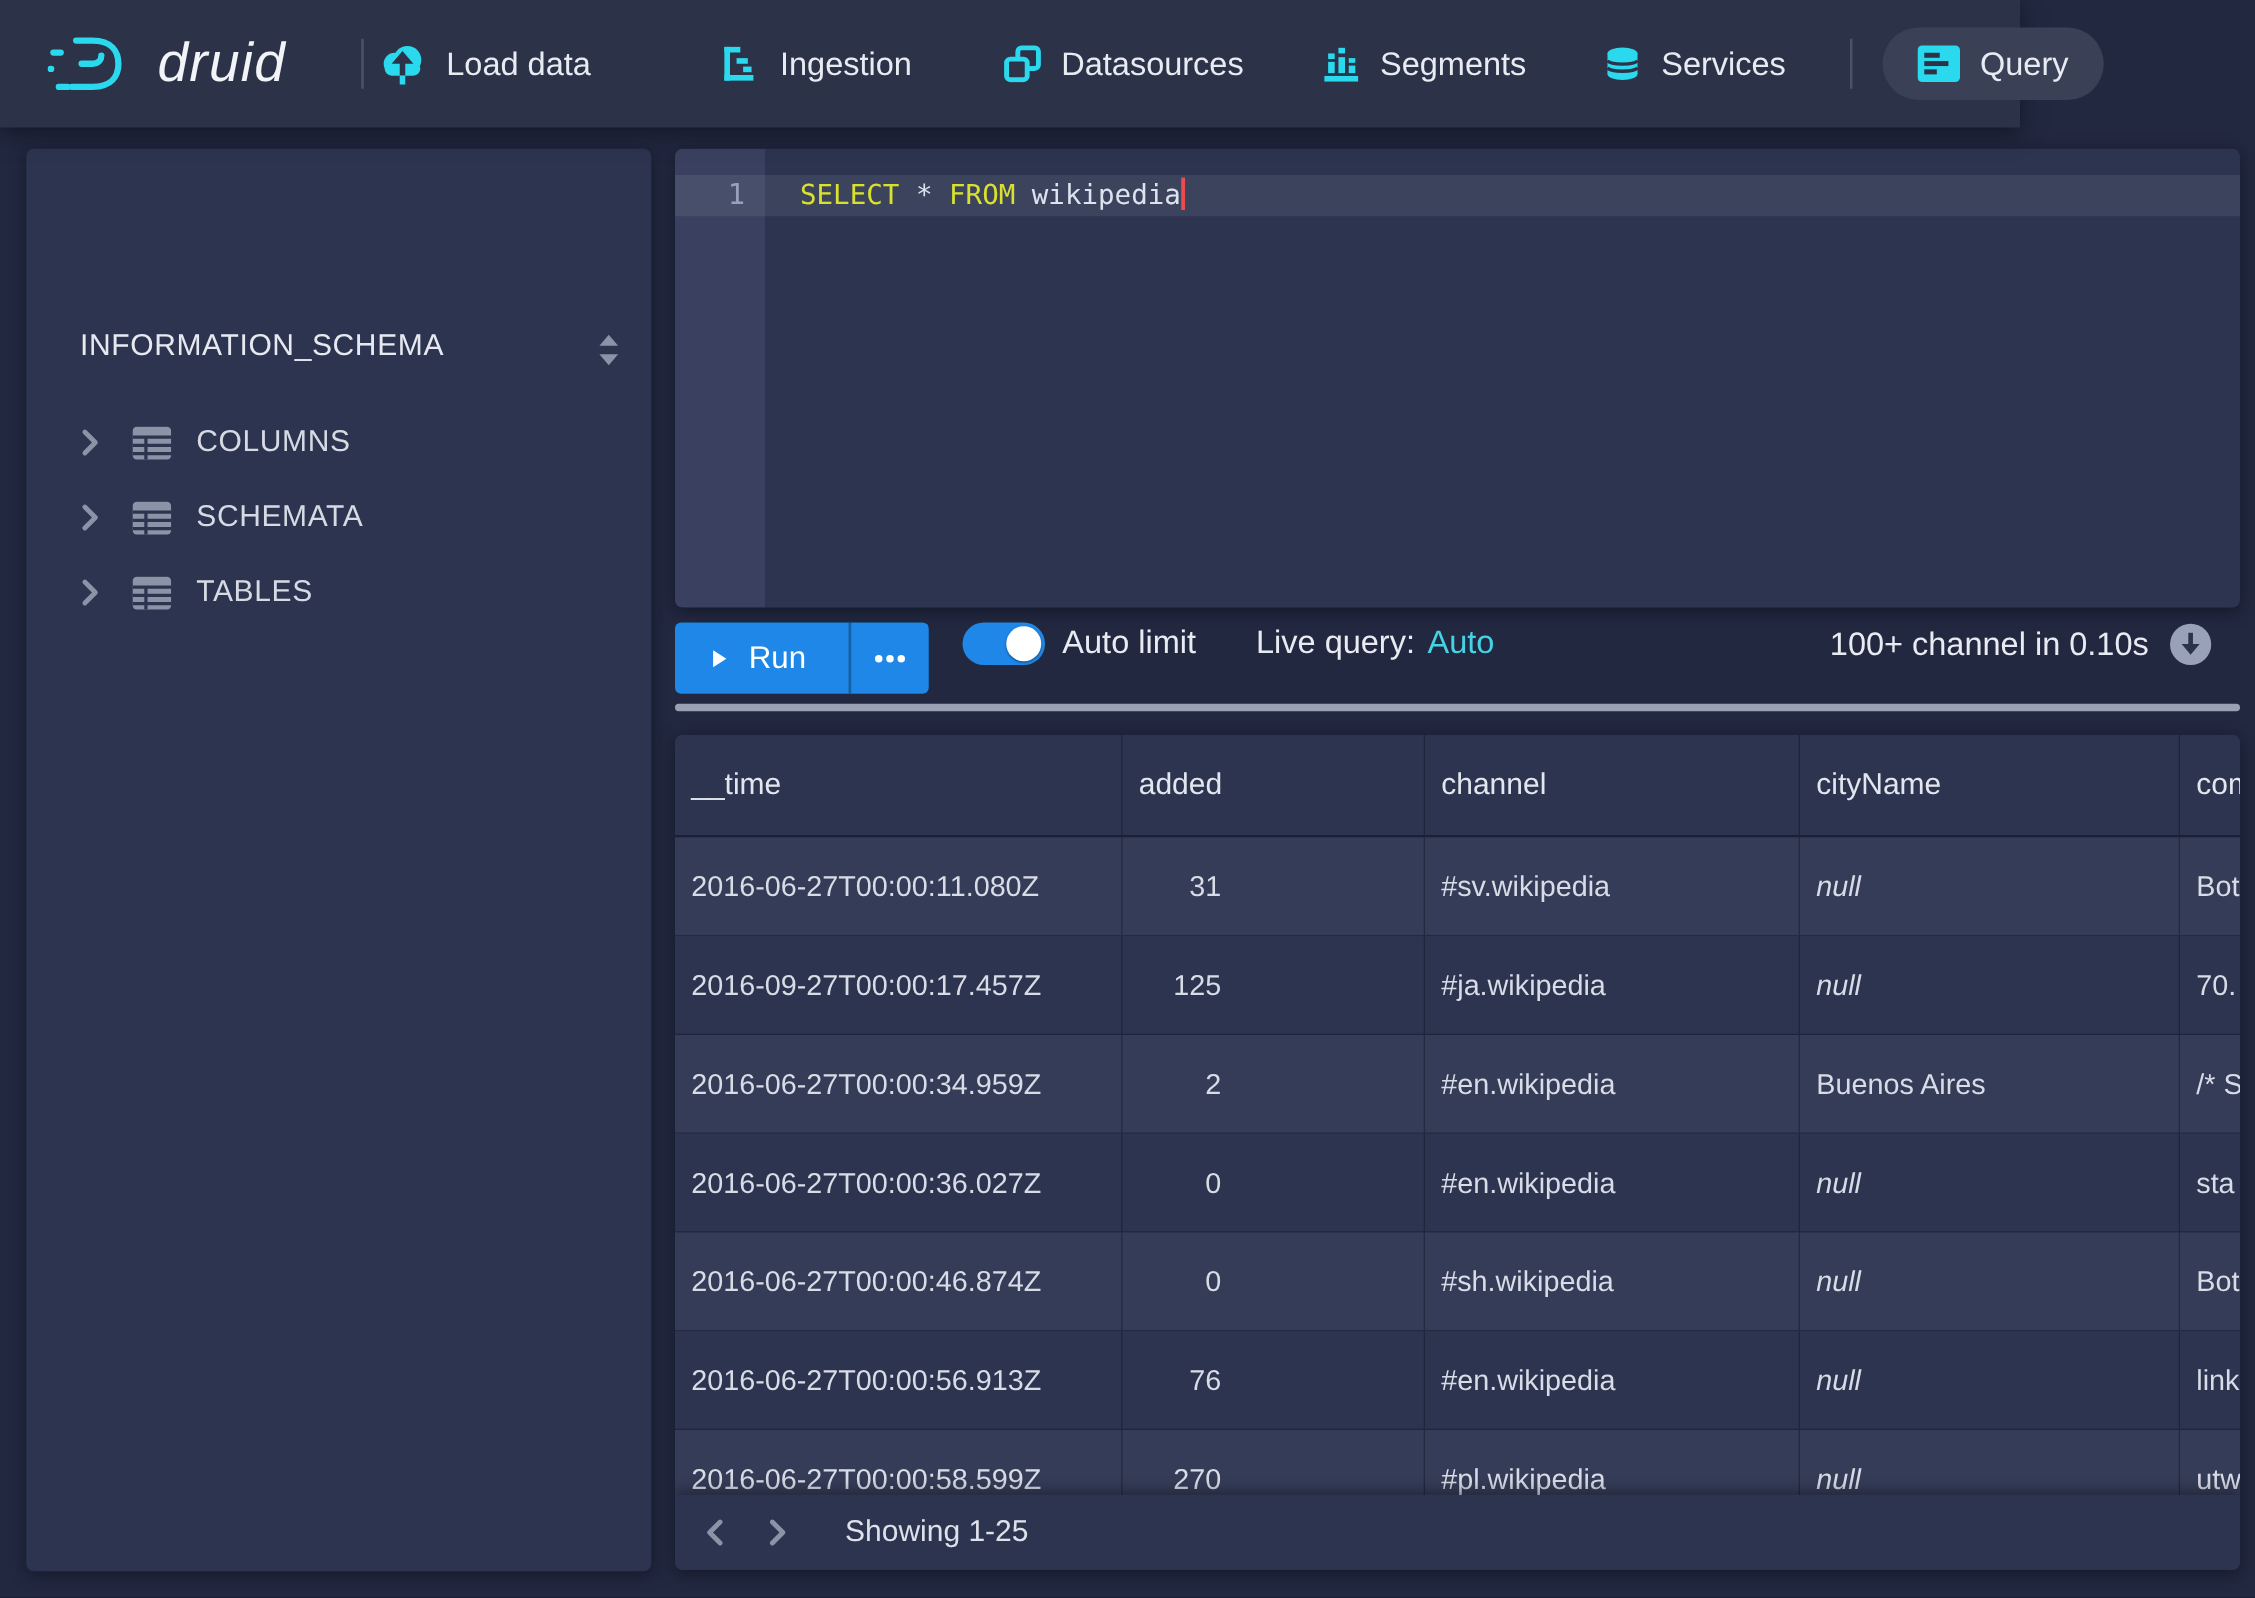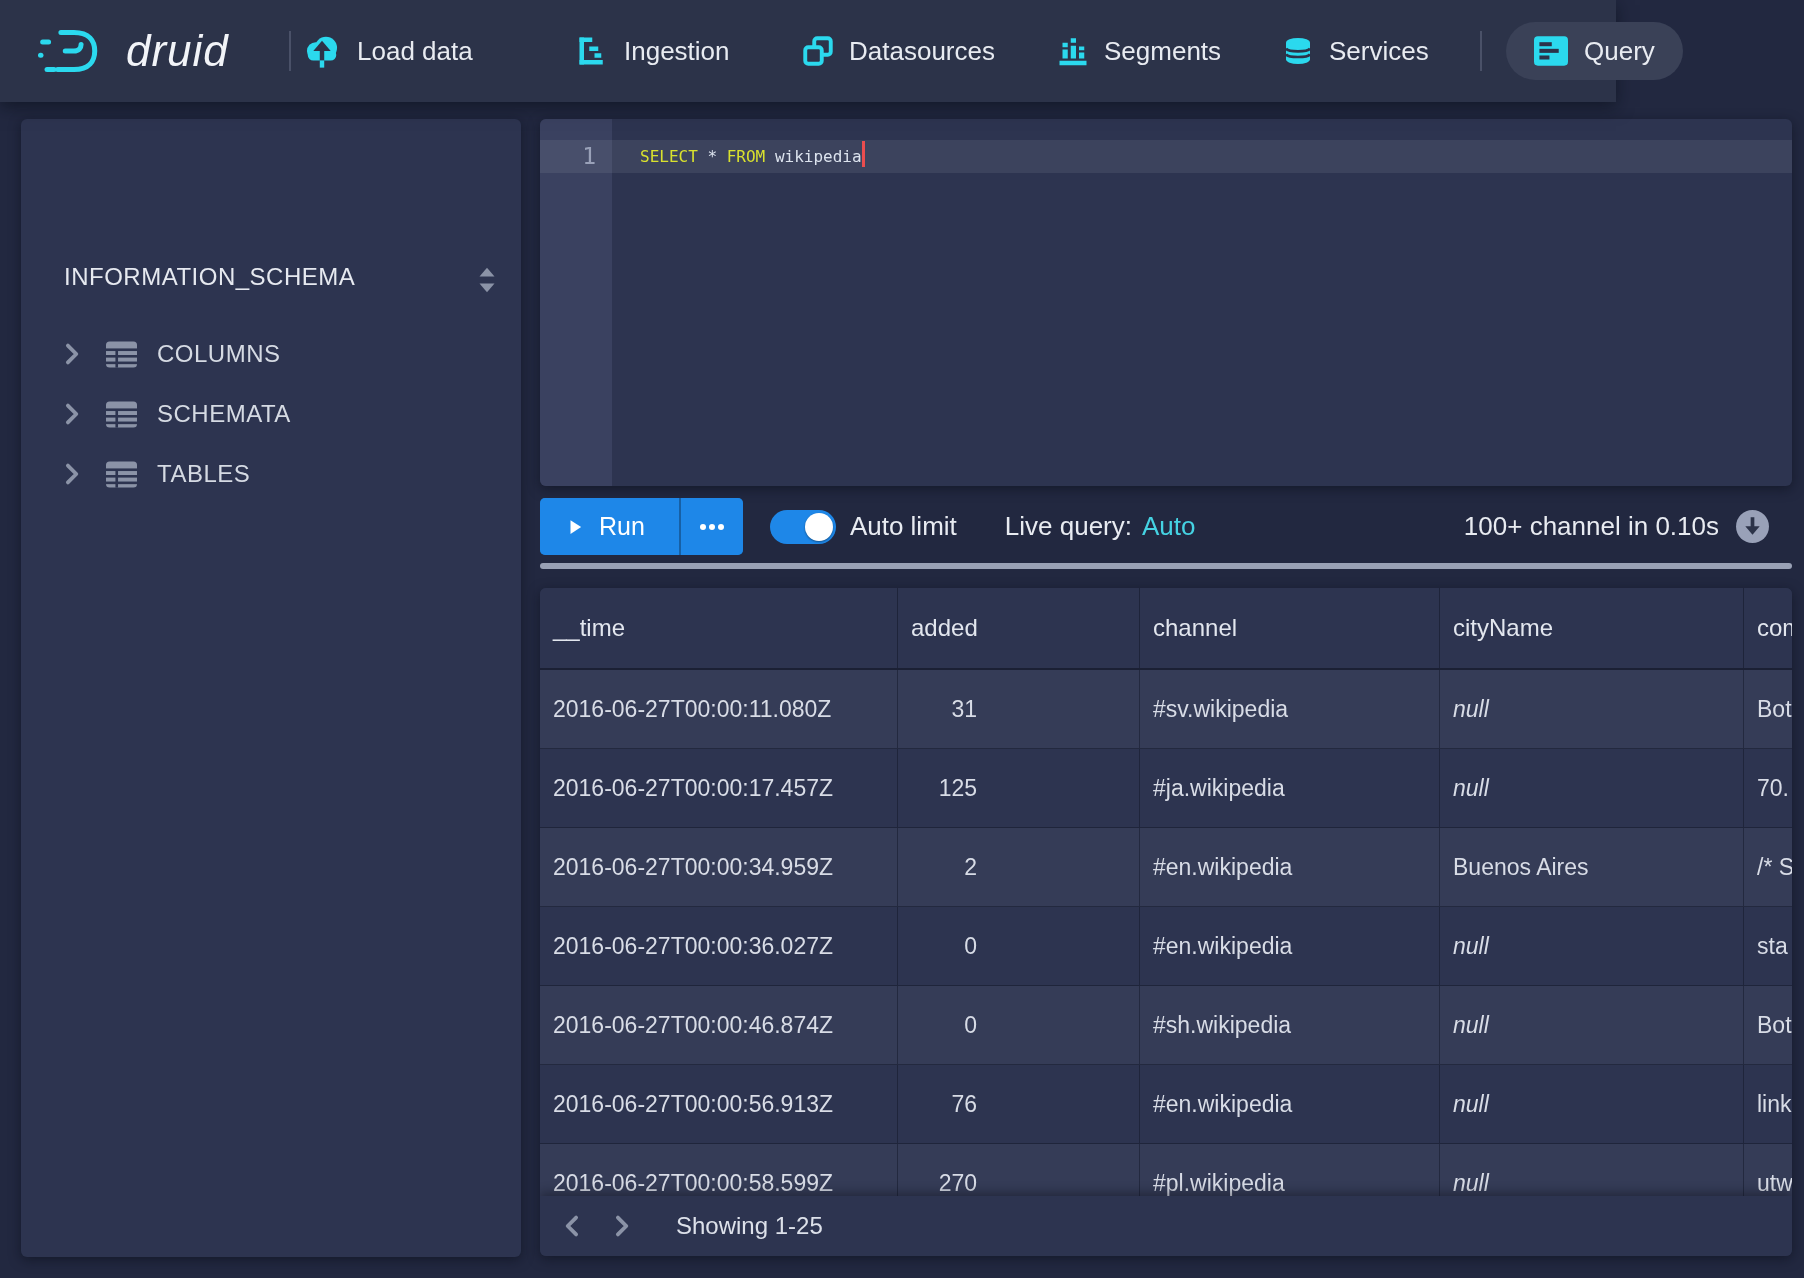--- a/index.html
+++ b/index.html
@@ -26,26 +26,26 @@
   .tree-chevron{margin-left:42px;display:flex;}
   .tree-icon{margin-left:26px;display:flex;}
   .tree-label{margin-left:20px;font-size:24px;color:#d5dae3;letter-spacing:.5px;}
   
   .editor{left:540px;top:119px;width:1252px;height:367px;overflow:hidden;}
   .gutter{position:absolute;left:0;top:0;width:72px;height:100%;background:#3a4160;}
   .active-line{position:absolute;left:0;top:21px;width:100%;height:33px;background:rgba(255,255,255,.075);}
   .line-number{position:absolute;left:0;top:21px;width:56px;height:33px;line-height:33px;text-align:right;
                font-family:"DejaVu Sans Mono",monospace;font-size:23px;color:#99a1b8;}
   .code-line{position:absolute;left:100px;top:21px;height:20px;line-height:33px;white-space:pre;
-             font-family:"DejaVu Sans Mono",monospace;font-size:16px;color:#dce3ee;}
+             font-family:"DejaVu Sans Mono",monospace;font-size:22px;color:#dce3ee;}
   .tok-keyword{color:var(--keyword);}
   .tok-plain{color:#dce3ee;}
   .caret{display:inline-block;width:3px;height:26px;background:var(--cursor);vertical-align:-5px;}
   
-  .runrow{position:absolute;left:540px;top:498px;width:1252px;height:57px;display:flex;align-items:center;}
+  .runrow{position:absolute;left:540px;top:498px;width:1252px;height:57px;display:flex;align-items:flex-start;}
   .run-split{display:flex;height:57px;border-radius:5px;overflow:hidden;background:#135f9e;}
   .btn-run{display:flex;align-items:center;gap:16px;padding:0 34px 0 28px;background:var(--blue);
            border:none;cursor:pointer;color:#fff;font-size:25px;font-family:inherit;}
   .btn-more{display:flex;align-items:center;padding:0 18px;background:var(--blue);border:none;cursor:pointer;
             border-left:2px solid rgba(12,24,40,.35);}
   .switch{margin-left:27px;width:66px;height:34px;border-radius:17px;background:var(--blue);position:relative;cursor:pointer;}
   .switch .knob{position:absolute;right:3px;top:3px;width:28px;height:28px;border-radius:50%;background:#fff;
                 box-shadow:0 1px 2px rgba(0,0,0,.4);}
   .lbl{font-size:26px;color:#e8ebf1;}
   .auto-limit-lbl{margin-left:14px;}
@@ -309,21 +309,21 @@
       </div>
     <div id="results-body">
         <div class="trow odd">
           <div class="td c0">2016-06-27T00:00:11.080Z</div>
           <div class="td c1 num">31</div>
           <div class="td c2">#sv.wikipedia</div>
           <div class="td c3 null-val">null</div>
           <div class="td c4">Bot</div>
         </div>
         <div class="trow even">
-          <div class="td c0">2016-06-27T00:00:17.457Z</div>
+          <div class="td c0">2016-09-27T00:00:17.457Z</div>
           <div class="td c1 num">125</div>
           <div class="td c2">#ja.wikipedia</div>
           <div class="td c3 null-val">null</div>
           <div class="td c4">70.</div>
         </div>
         <div class="trow odd">
           <div class="td c0">2016-06-27T00:00:34.959Z</div>
           <div class="td c1 num">2</div>
           <div class="td c2">#en.wikipedia</div>
           <div class="td c3">Buenos Aires</div>

